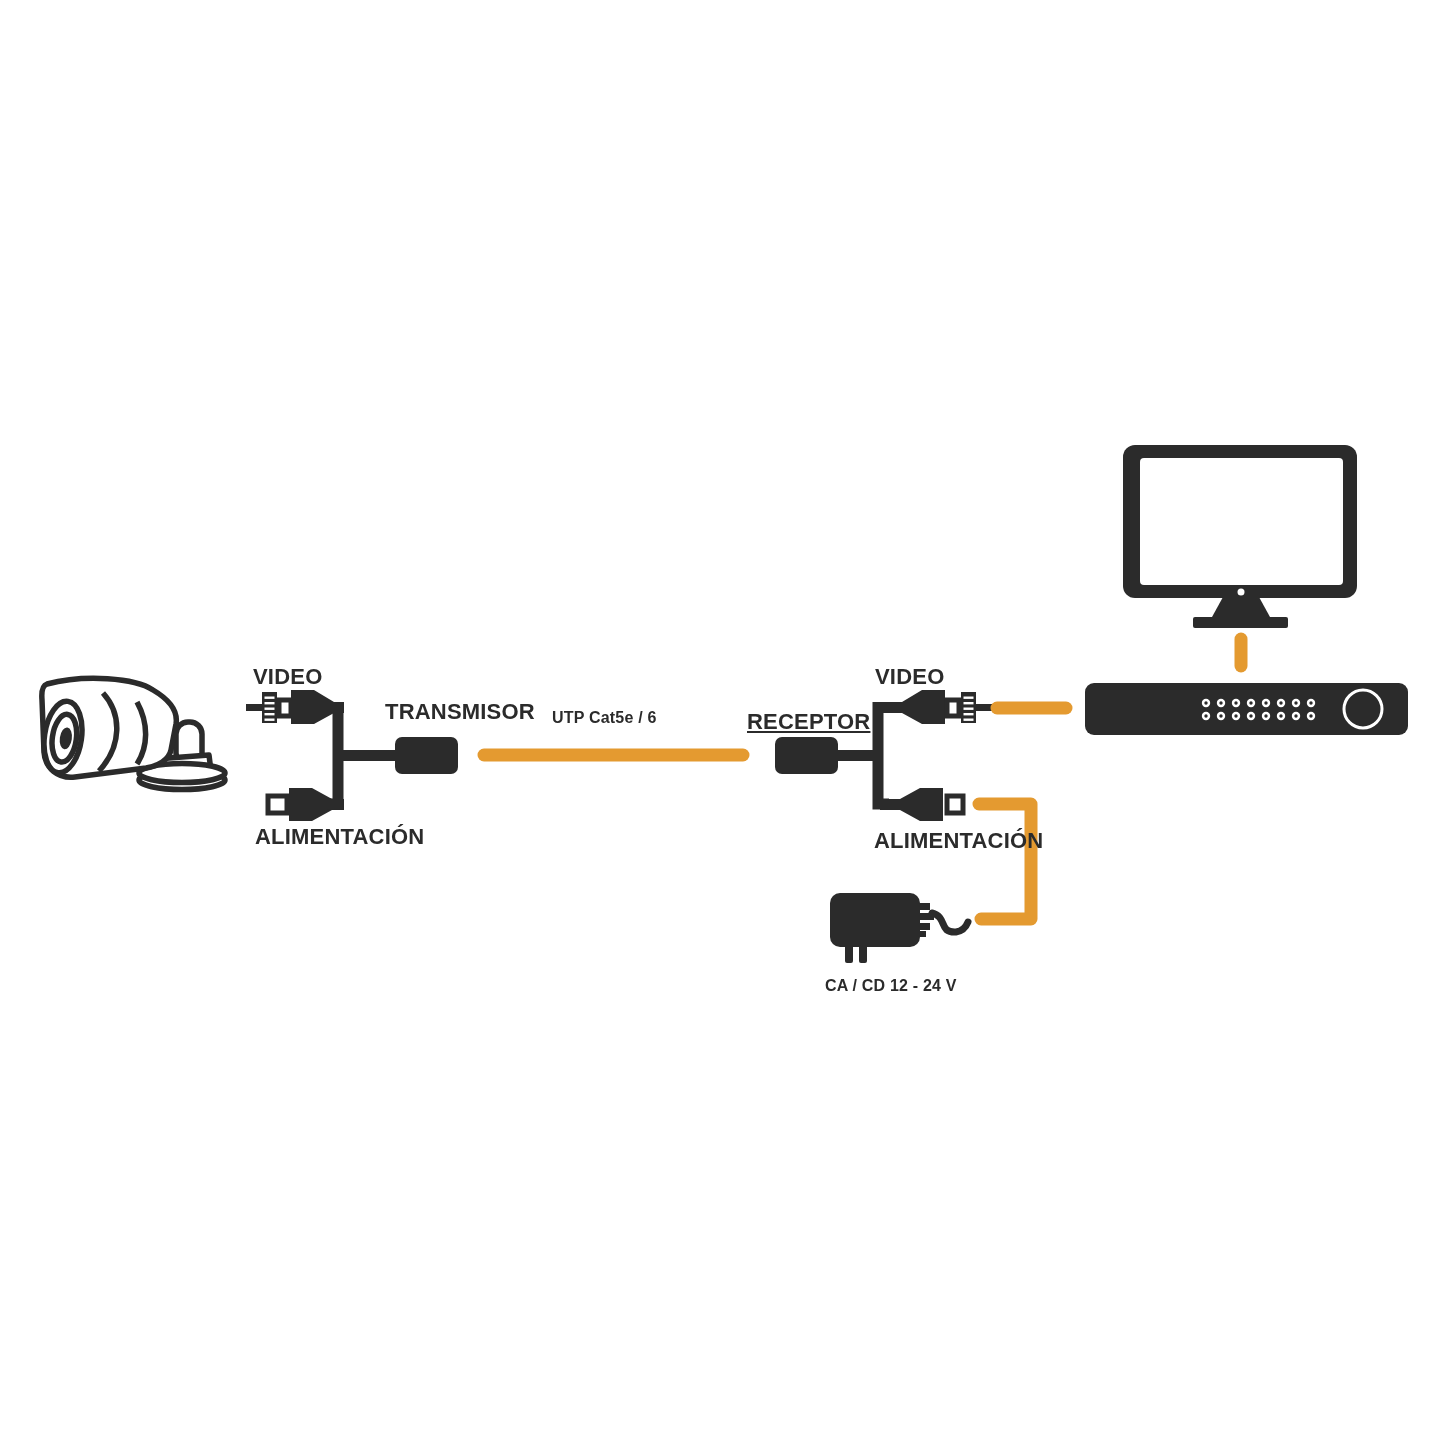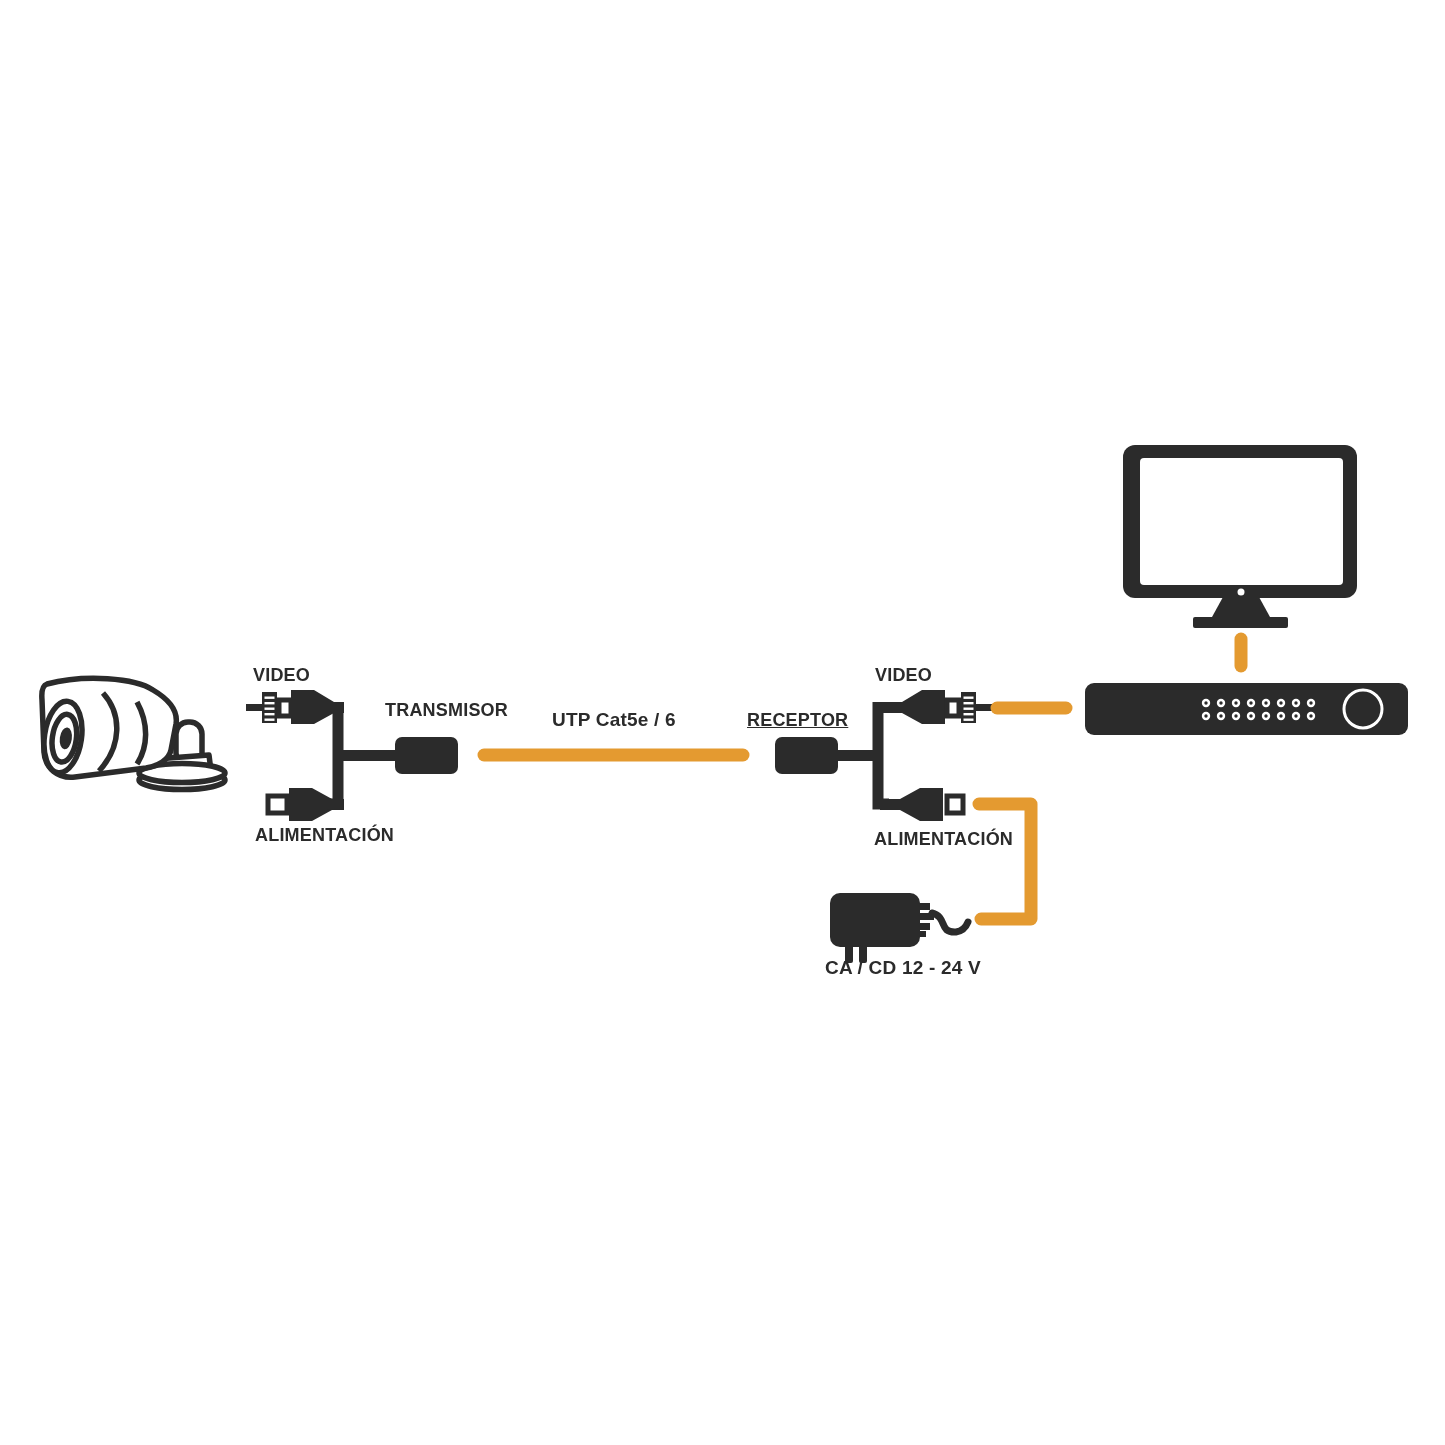--- a/index.html
+++ b/index.html
@@ -7,27 +7,27 @@
     position:relative;
     width:1445px;height:1445px;
     background:#ffffff;
     font-family:"Liberation Sans", sans-serif;
     overflow:hidden;
   }
   #diagram-svg{position:absolute;left:0;top:0;width:1445px;height:1445px;}
   .lbl{
     position:absolute;
     font-weight:700;
-    font-size:18px;
+    font-size:22px;
     line-height:1;
     color:#2b2b2b;
     white-space:nowrap;
     letter-spacing:0.2px;
   }
-  .lbl-lg{font-size:19px;}
+  .lbl-lg{font-size:16px;}
   .ink-fill{fill:#2b2b2b;}
   .ink-line{stroke:#2b2b2b;fill:none;}
   .outline{fill:#ffffff;stroke:#2b2b2b;stroke-width:5.5;stroke-linejoin:round;stroke-linecap:round;}
   .accent-line{stroke:#e49a30;fill:none;stroke-linecap:round;stroke-linejoin:round;}
 </style>
 </head>
 <body>
 
 <div id="canvas">
 
@@ -179,15 +179,15 @@
   <div class="lbl" style="left:385px;top:701px;">TRANSMISOR</div>
 
   <div class="lbl lbl-lg" style="left:552px;top:710px;">UTP Cat5e / 6</div>
 
   <div class="lbl" style="left:747px;top:711px;text-decoration:underline;">RECEPTOR</div>
 
   <div class="lbl" style="left:875px;top:666px;">VIDEO</div>
 
   <div class="lbl" style="left:874px;top:830px;">ALIMENTACIÓN</div>
 
-  <div class="lbl lbl-lg" style="left:825px;top:958px;text-align:right;">CA / CD 12 - 24 V</div>
+  <div class="lbl lbl-lg" style="left:825px;top:978px;text-align:right;">CA / CD 12 - 24 V</div>
 
 </div>
 
 </body></html>

